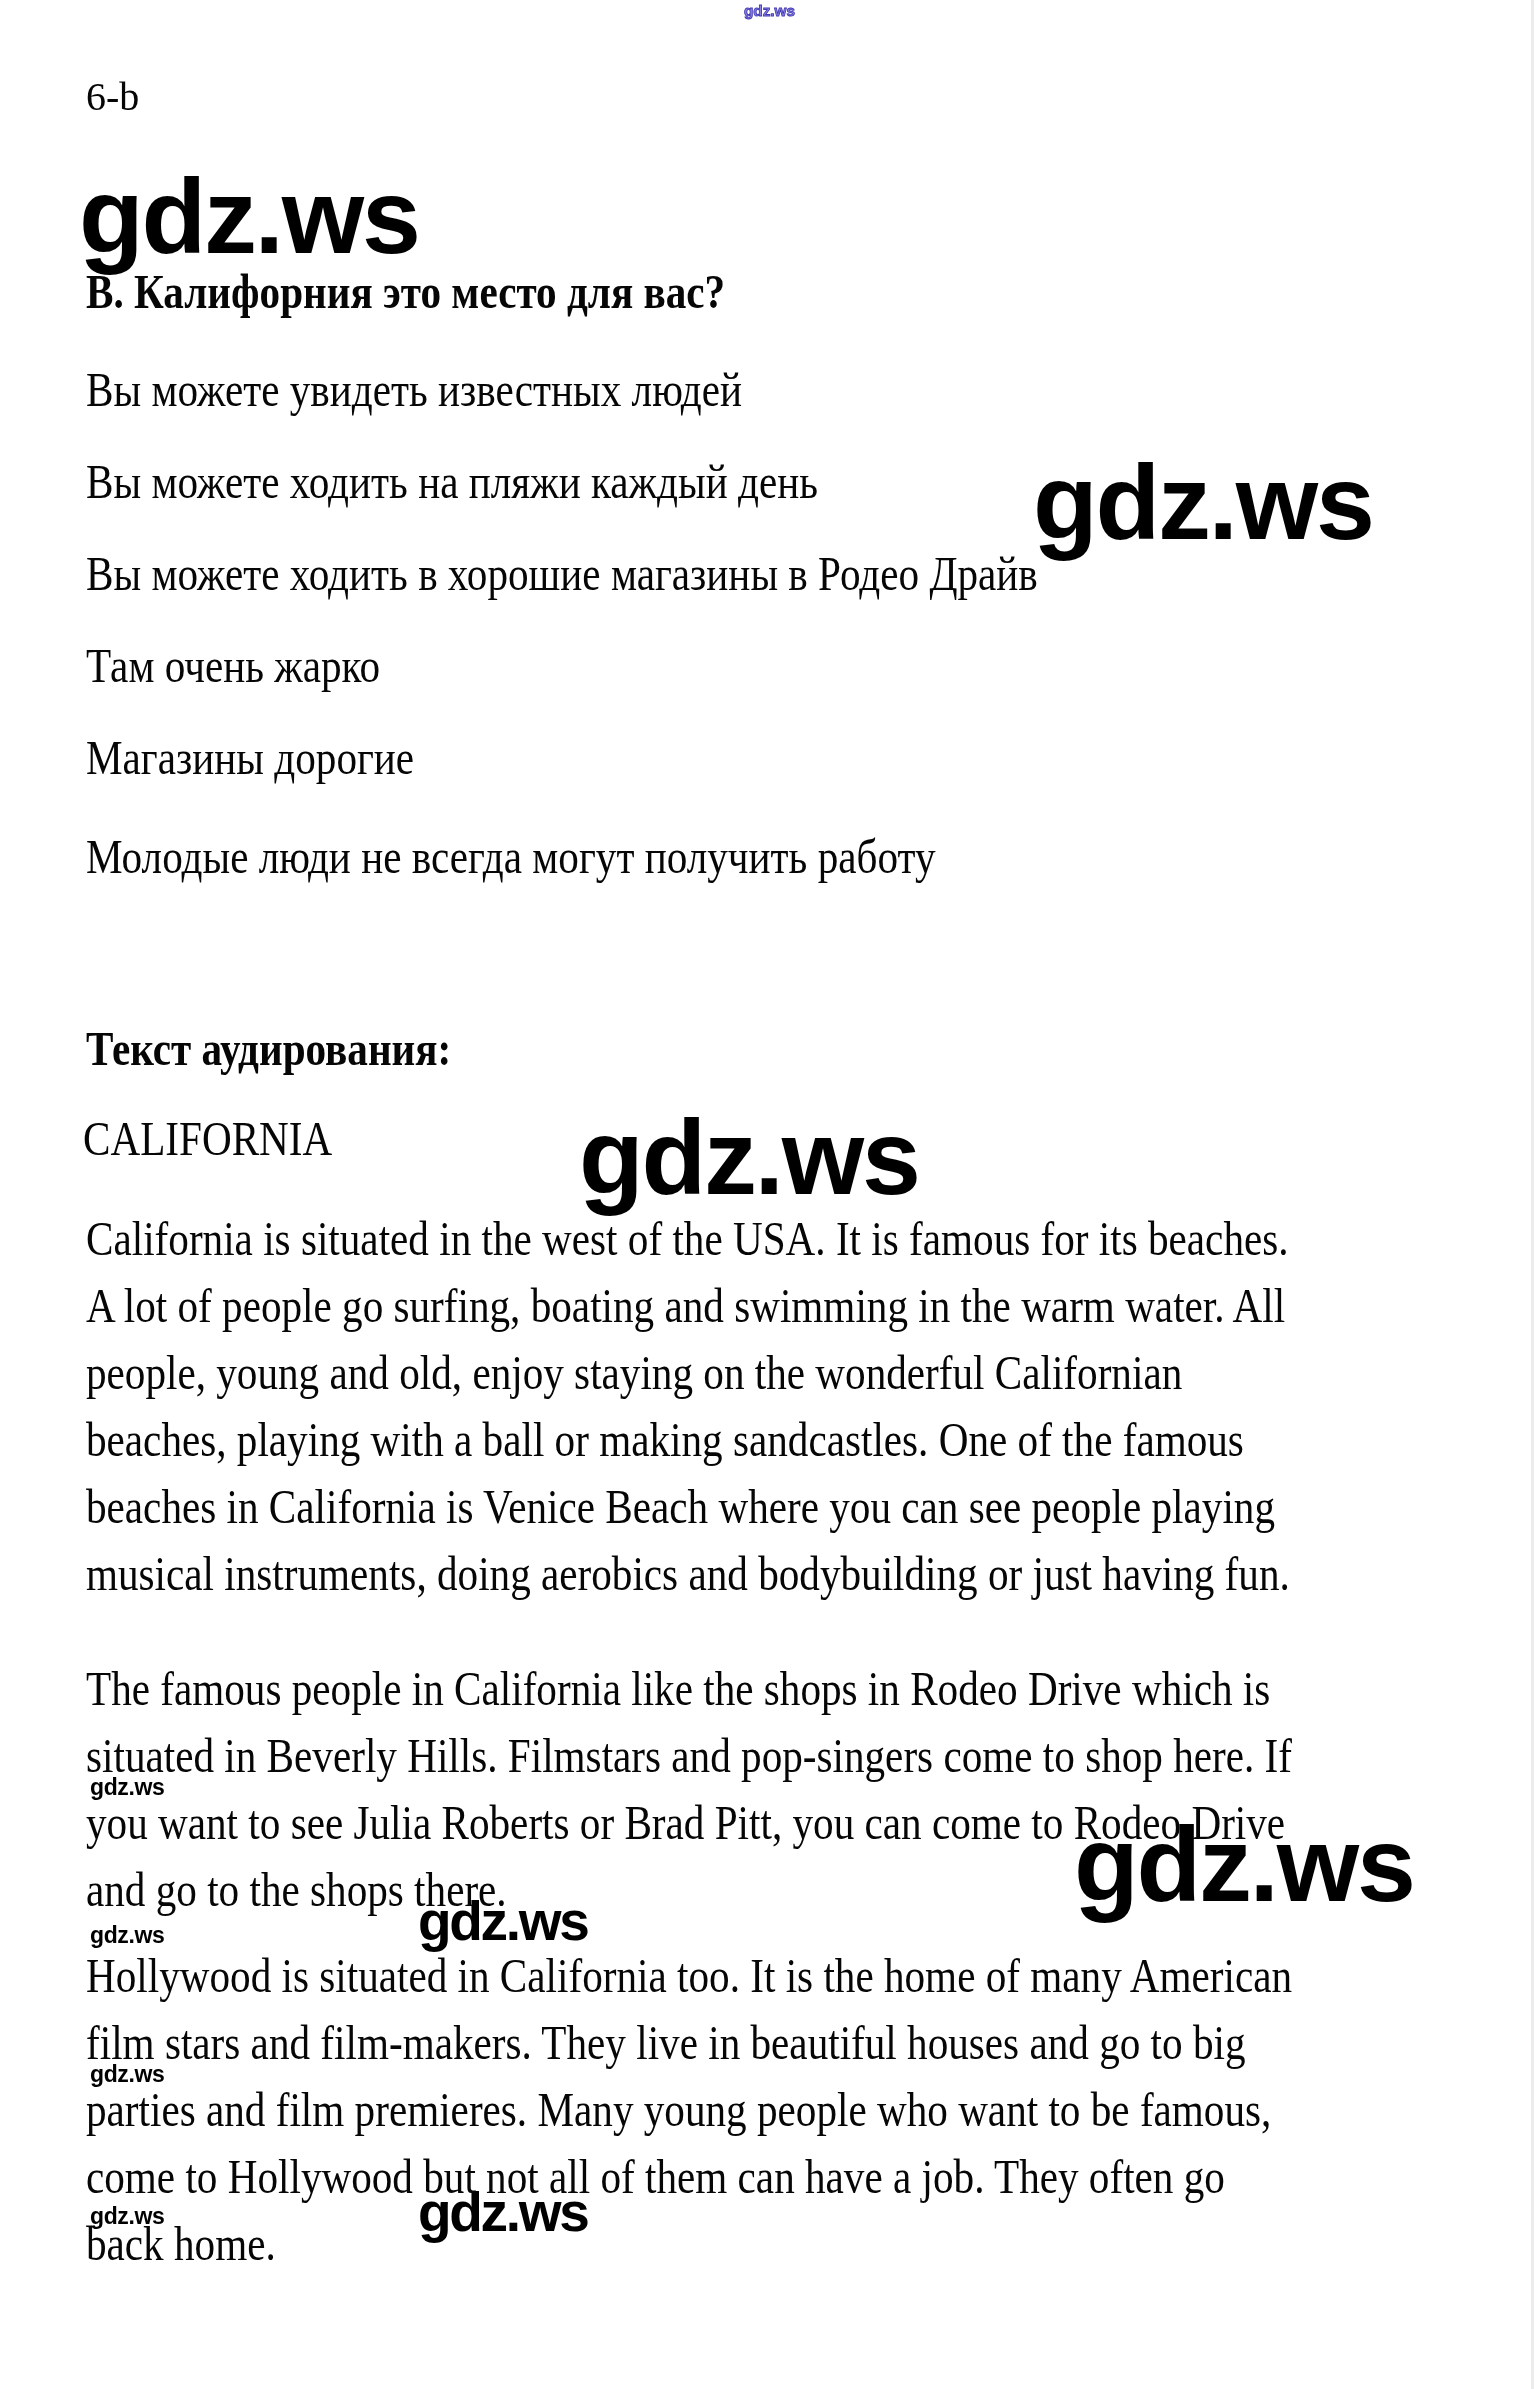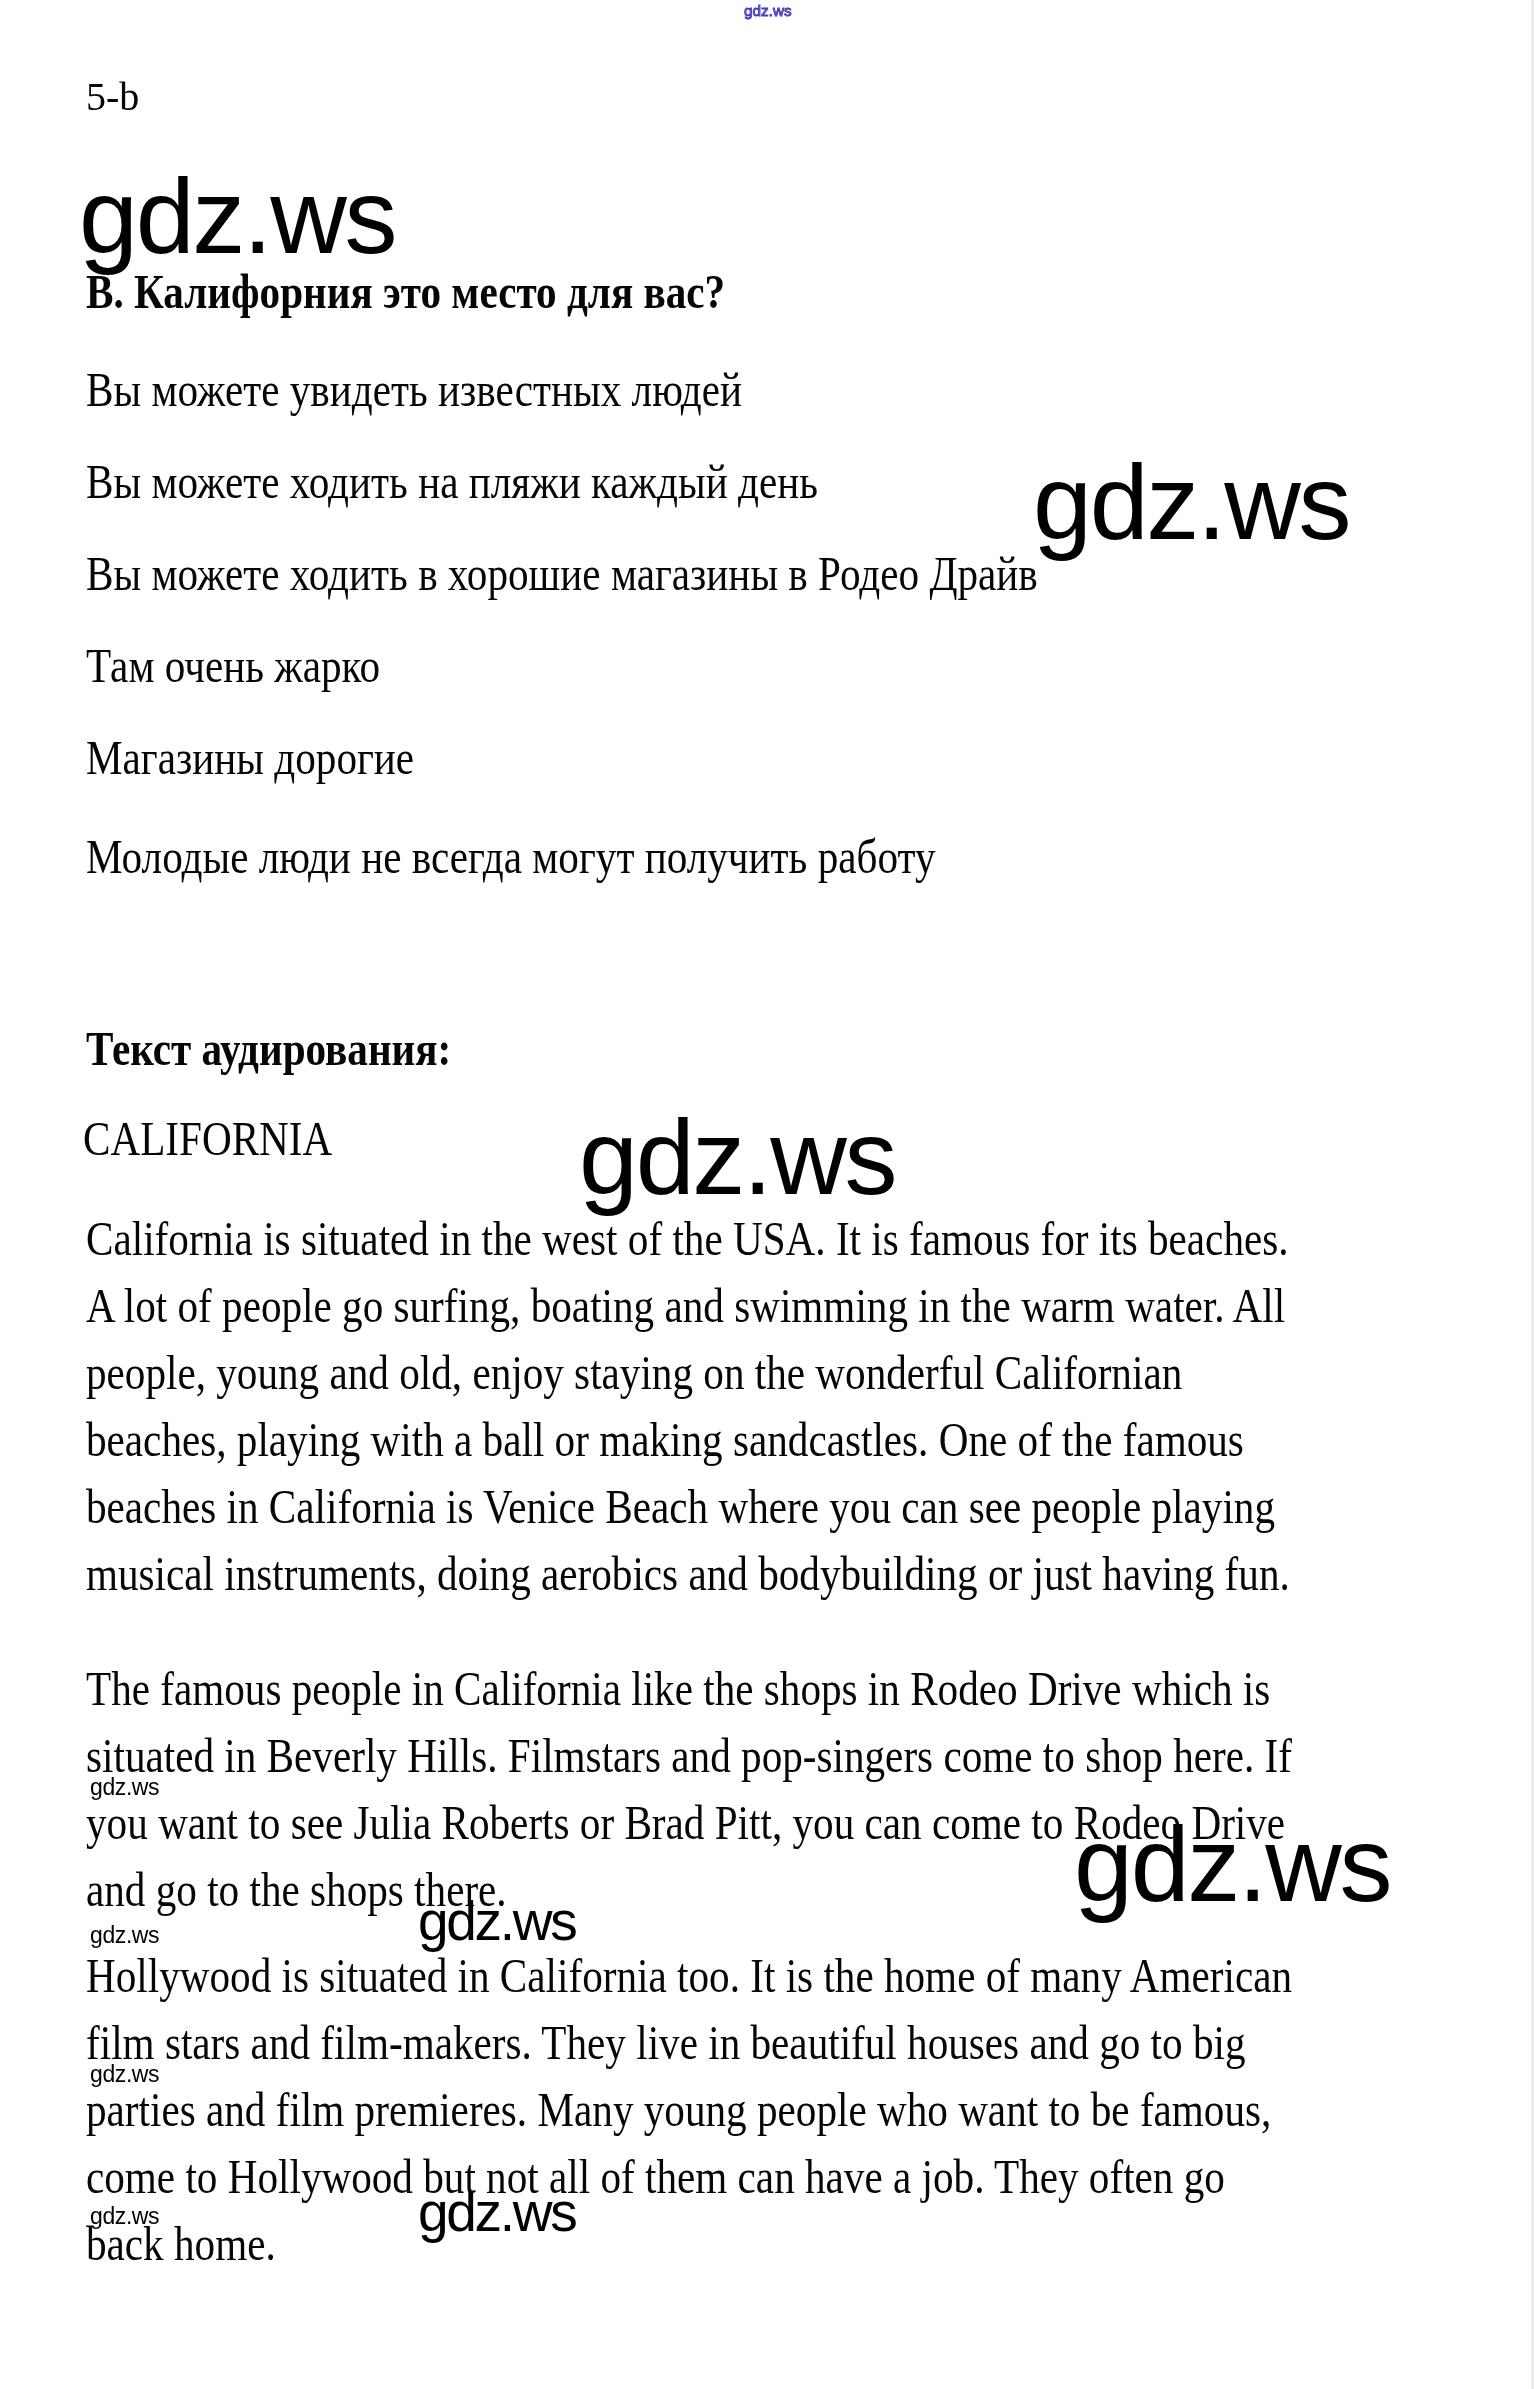--- a/index.html
+++ b/index.html
@@ -29,21 +29,21 @@
   .para div{white-space:nowrap;}
   .pgnum{
     position:absolute;
     font-size:40px;
     white-space:nowrap;
   }
   
   .wm{
     position:absolute;
     font-family:"Liberation Sans","DejaVu Sans",sans-serif;
-    font-weight:normal;
+    font-weight:bold;
     color:#000;
     white-space:nowrap;
     line-height:normal;
   }
   .wm-big{font-size:106px;letter-spacing:-2.3px;}
   .wm-med{font-size:55px;letter-spacing:-2.3px;}
   .wm-small{font-size:23px;letter-spacing:-0.4px;}
   .wm-tiny{
     font-size:15.3px;
     letter-spacing:0;
@@ -63,21 +63,21 @@
   <div class="wm wm-big" style="left:1033px;top:442px;">gdz.ws</div>
   <div class="wm wm-big" style="left:579px;top:1097px;">gdz.ws</div>
   <div class="wm wm-big" style="left:1074px;top:1804px;">gdz.ws</div>
   <div class="wm wm-med" style="left:418px;top:1889px;">gdz.ws</div>
   <div class="wm wm-med" style="left:418px;top:2180px;">gdz.ws</div>
   <div class="wm wm-small" style="left:90px;top:1774px;">gdz.ws</div>
   <div class="wm wm-small" style="left:90px;top:1922px;">gdz.ws</div>
   <div class="wm wm-small" style="left:90px;top:2061px;">gdz.ws</div>
   <div class="wm wm-small" style="left:90px;top:2203px;">gdz.ws</div>
 
-  <div class="pgnum" style="left:86px;top:73px;">5-b</div>
+  <div class="pgnum" style="left:86px;top:73px;">6-b</div>
 
   <div class="txt bold" style="left:86px;top:263px;">В. Калифорния это место для вас?</div>
 
   <div class="txt" style="left:86px;top:361px;">Вы можете увидеть известных людей</div>
   <div class="txt" style="left:86px;top:453px;">Вы можете ходить на пляжи каждый день</div>
   <div class="txt" style="left:86px;top:545px;">Вы можете ходить в хорошие магазины в Родео Драйв</div>
   <div class="txt" style="left:86px;top:637px;">Там очень жарко</div>
   <div class="txt" style="left:86px;top:729px;">Магазины дорогие</div>
   <div class="txt" style="left:86px;top:828px;">Молодые люди не всегда могут получить работу</div>
 

